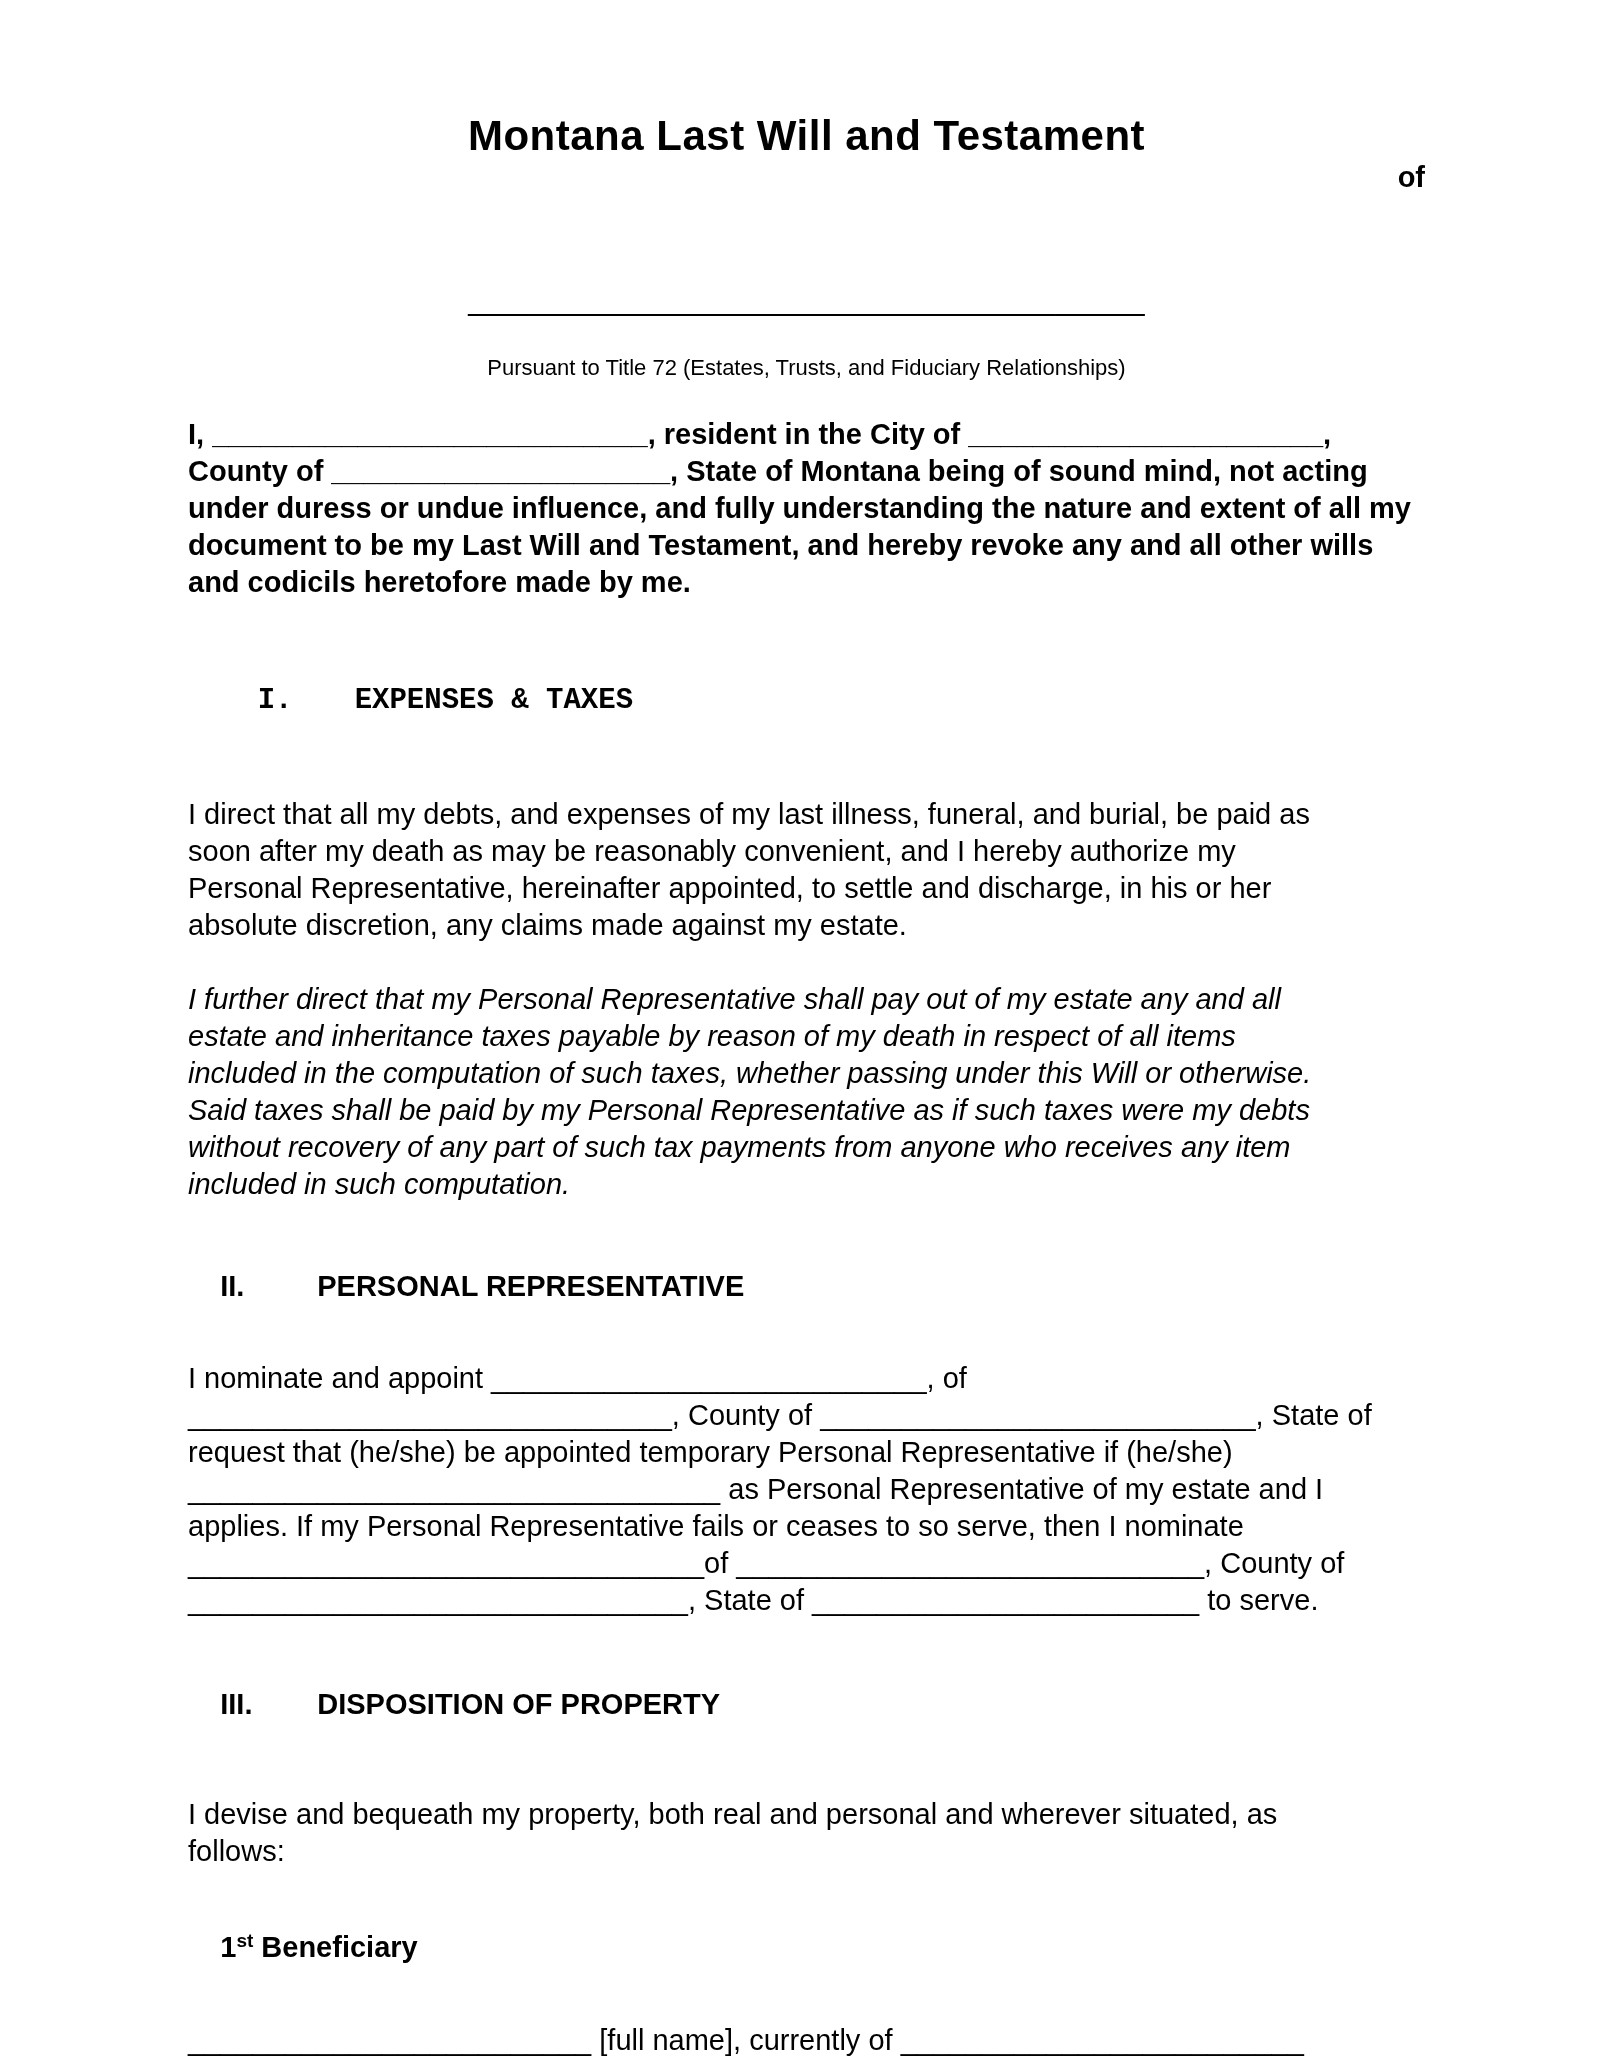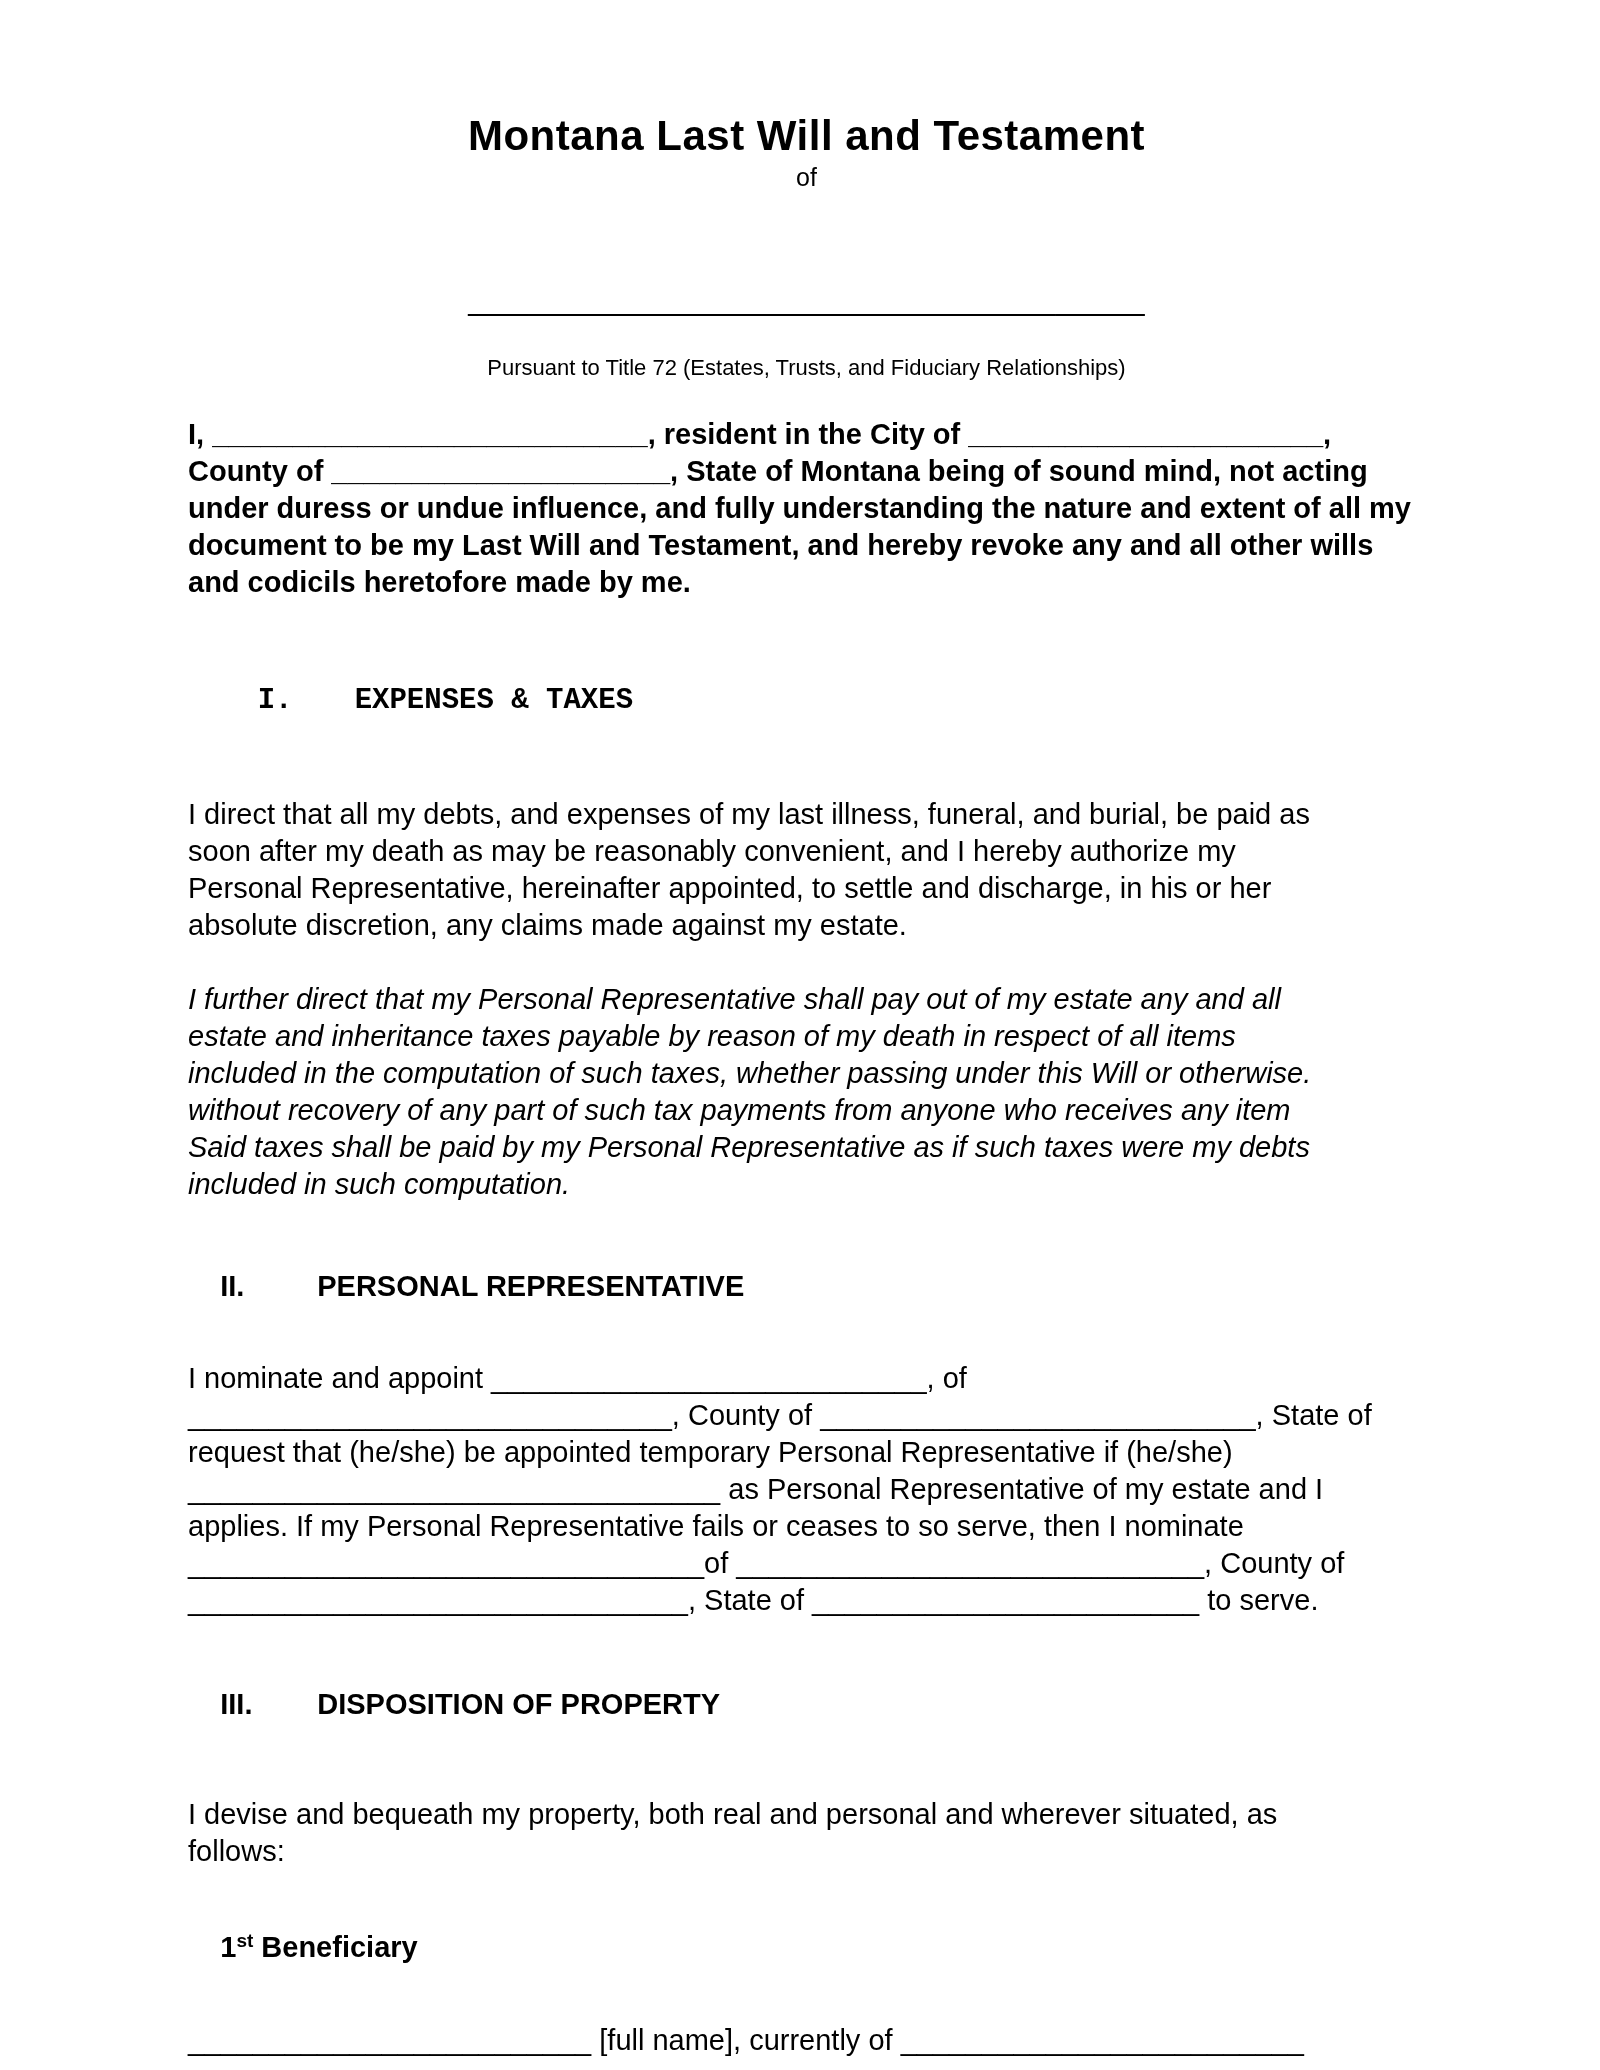--- a/index.html
+++ b/index.html
@@ -14,22 +14,22 @@
     width: 1600px; height: 2070px;
     padding: 0 175px 0 188px;
     background: #ffffff;
   }
   .doc-title {
     padding-top: 111px;
     font-size: 42px; line-height: 50px; font-weight: bold;
     text-align: center; letter-spacing: 0.5px;
   }
   .doc-subtitle {
-    font-size: 25px; line-height: 32px; font-weight: normal;
-    text-align: center;
+    font-size: 29px; line-height: 32px; font-weight: bold;
+    text-align: right;
   }
   .name-blank-row {
     margin-top: 88px;
     font-size: 32px; line-height: 37px;
     text-align: center; white-space: pre;
   }
   .pursuant-row {
     margin-top: 36px;
     font-size: 22px; line-height: 28px;
     text-align: center;
@@ -82,22 +82,22 @@
   <div class="para">
       <div class="line">I direct that all my debts, and expenses of my last illness, funeral, and burial, be paid as</div>
       <div class="line">soon after my death as may be reasonably convenient, and I hereby authorize my</div>
       <div class="line">Personal Representative, hereinafter appointed, to settle and discharge, in his or her</div>
       <div class="line">absolute discretion, any claims made against my estate.</div>
     </div>
   <div class="para p-gap">
       <div class="line">I further direct that my Personal Representative shall pay out of my estate any and all</div>
       <div class="line">estate and inheritance taxes payable by reason of my death in respect of all items</div>
       <div class="line">included in the computation of such taxes, whether passing under this Will or otherwise.</div>
+      <div class="line">Said taxes shall be paid by my Personal Representative as if such taxes were my debts</div>
       <div class="line">without recovery of any part of such tax payments from anyone who receives any item</div>
-      <div class="line">Said taxes shall be paid by my Personal Representative as if such taxes were my debts</div>
       <div class="line">included in such computation.</div>
     </div>
 
   <div class="sec-heading h2-spacing">
     <span class="h-num">II.</span><span>PERSONAL REPRESENTATIVE</span>
   </div>
 
   <div class="para">
       <div class="line">I nominate and appoint ___________________________, of</div>
       <div class="line">______________________________, County of ___________________________, State of</div>

